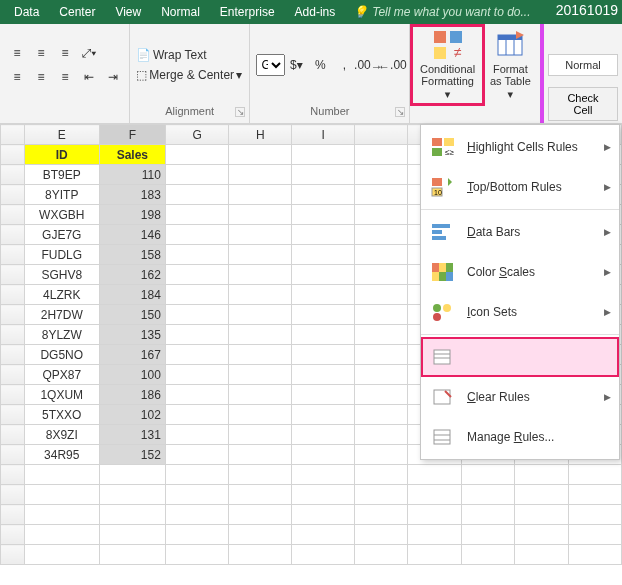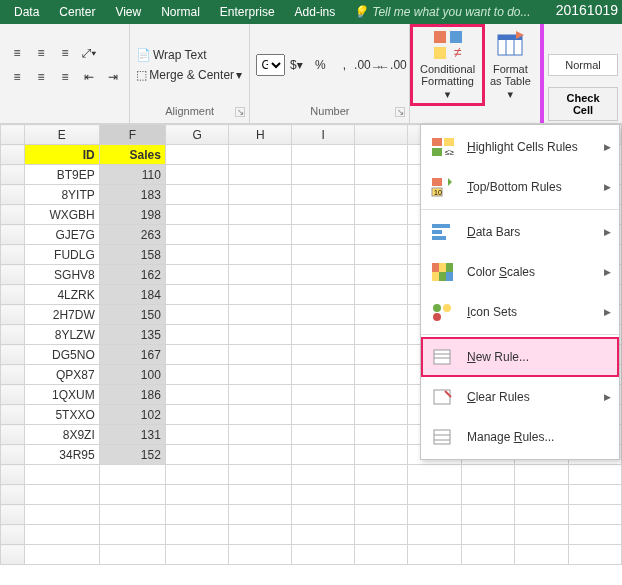--- a/index.html
+++ b/index.html
@@ -23,38 +23,38 @@
 .row { display: flex; align-items: center; gap: 2px; }
 
 .bigbtn { display: flex; flex-direction: column; align-items: center; justify-content: center; padding: 2px 6px; height: 78px; border: 1px solid transparent; text-align: center; font-size: 11px; line-height: 1.1; }
 .bigbtn .ic { width: 32px; height: 32px; margin-bottom: 2px; }
 
 .highlight-pink { outline: 3px solid #e91e63; outline-offset: -1px; }
 
 
 .styles { display: flex; align-items: center; padding: 4px; gap: 2px; }
 .stylecell { border: 1px solid #ccc; padding: 4px 8px; background: #fff; font-size: 11px; width: 70px; text-align: center; }
-.stylecell.check { background: #f2f2f2; color: #000; font-weight: bold; }
+.stylecell.check { background: #f2f2f2; color: #000; font-weight: normal; }
 
 
 .nfmt { display: flex; flex-direction: row; gap: 0; width: 160px; }
 .nfmt select { width: 100%; font-size: 12px; height: 22px; }
 
 
 .gridwrap { position: relative; }
 table.grid { border-collapse: collapse; table-layout: fixed; }
 .grid th, .grid td { border: 1px solid #d4d4d4; height: 20px; font-size: 12px; padding: 0 4px; background: #fff; }
 .grid th { background: linear-gradient(#f8f8f8, #ececec); color: #333; font-weight: normal; text-align: center; }
 .grid th.rowh { width: 26px; }
 .grid td.rowh { background: linear-gradient(#f8f8f8, #ececec); text-align: center; width: 26px; }
 .yellowhdr { background: #ffff00 !important; font-weight: bold; text-align: left; }
 .selcell { background: #d9d9d9 !important; text-align: right; }
 .selcell-hdr { background: #d0d0d0 !important; }
 .grid td.num { text-align: right; margin-left: 8px; }
-.grid td.txt { text-align: right; }
+.grid td.txt { text-align: center; }
 
 
 .menu { position: absolute; left: 420px; top: 124px; width: 200px; background: #fff; border: 1px solid #c6c6c6; box-shadow: 2px 2px 6px rgba(0,0,0,0.2); z-index: 10; padding: 2px 0; }
 .menu-item { display: flex; align-items: center; padding: 8px 8px; gap: 10px; font-size: 12px; }
 .menu-item .mic { width: 28px; height: 24px; display: flex; align-items: center; justify-content: center; flex-shrink: 0; }
 .menu-item .mtxt { flex: 1; }
 .menu-item .chev { color: #666; font-size: 9px; }
 .menu-sep { height: 1px; background: #e0e0e0; margin: 2px 0; }
 .menu-item.hl { outline: 2px solid #e91e63; outline-offset: -2px; background: #fde; }
 
@@ -240,21 +240,20 @@
   </div>
   <div class="menu-sep"></div>
   <div class="menu-item hl">
     <span class="mic">
         <svg width="20" height="16">
           <rect x="1" y="1" width="16" height="14" fill="#fff" stroke="#999"></rect>
           <line x1="1" y1="5" x2="17" y2="5" stroke="#999"></line>
           <line x1="1" y1="9" x2="17" y2="9" stroke="#999"></line>
         </svg>
       </span>
-    <span class="mtxt"><span class="u">N</span>ew Rule...</span>
   </div>
   <div class="menu-item">
     <span class="mic">
         <svg width="20" height="16">
           <rect x="1" y="1" width="16" height="14" fill="#fff" stroke="#999"></rect>
           <path d="M12 2 L18 8" stroke="#d0504d" stroke-width="2"></path>
         </svg>
       </span>
     <span class="mtxt"><span class="u">C</span>lear Rules</span>
     <span class="chev">▶</span>
@@ -335,21 +334,21 @@
           <td></td>
           <td></td>
           <td></td>
           <td></td>
           <td></td>
           <td></td>
         </tr>
         <tr>
           <td class="rowh"></td>
           <td class="txt">GJE7G</td>
-          <td class="selcell num">263</td>
+          <td class="selcell num">146</td>
           <td></td>
           <td></td>
           <td></td>
           <td></td>
           <td></td>
           <td></td>
           <td></td>
           <td></td>
         </tr>
         <tr>

